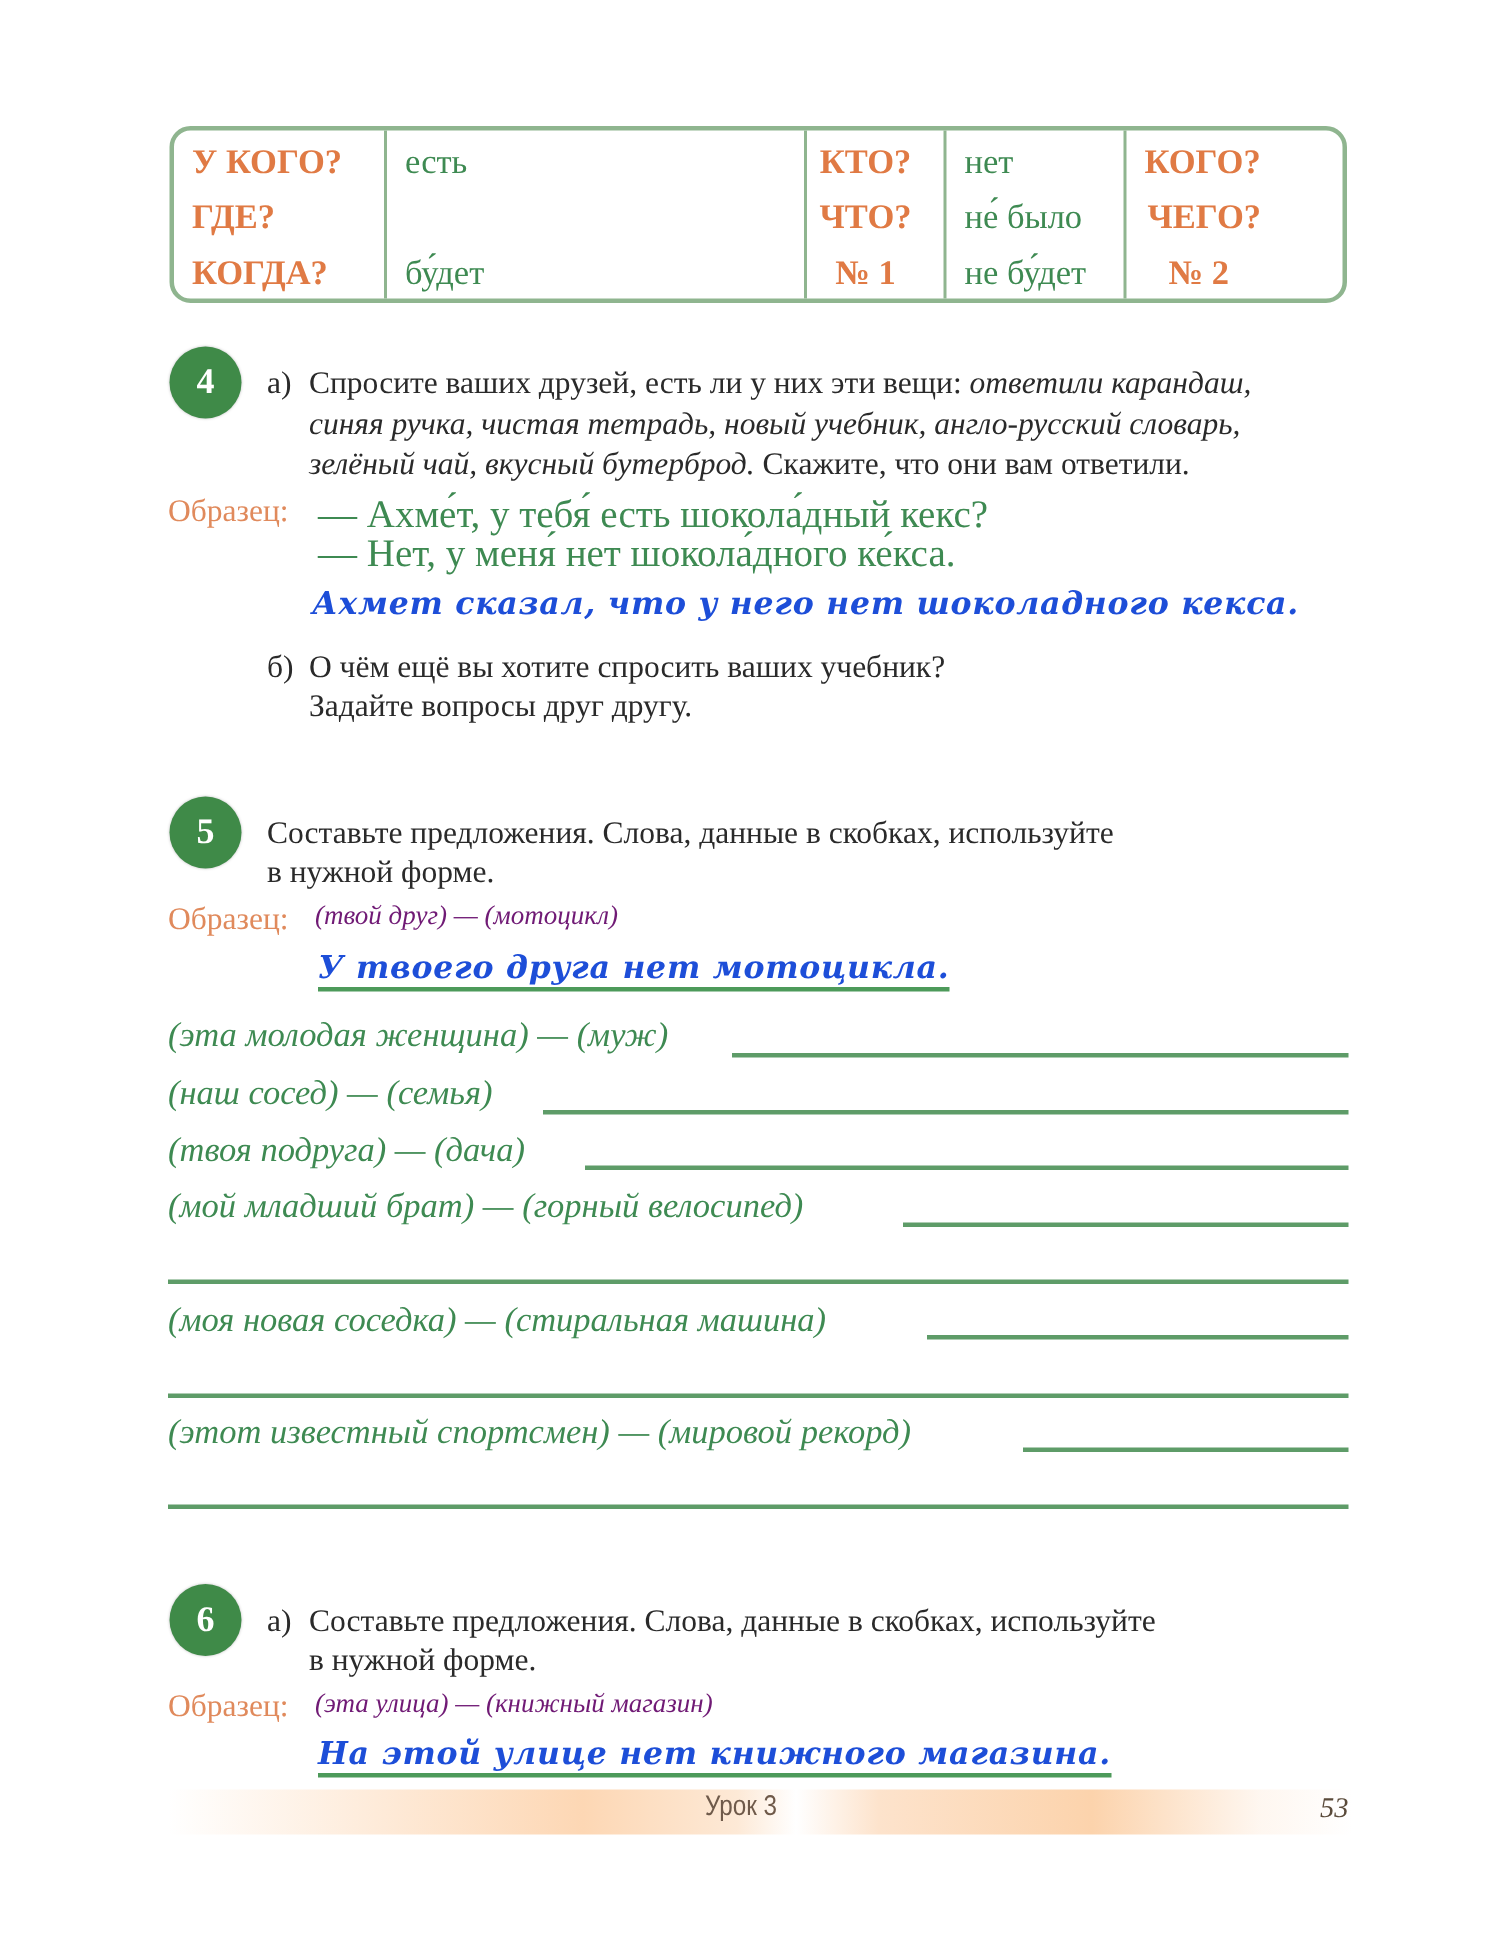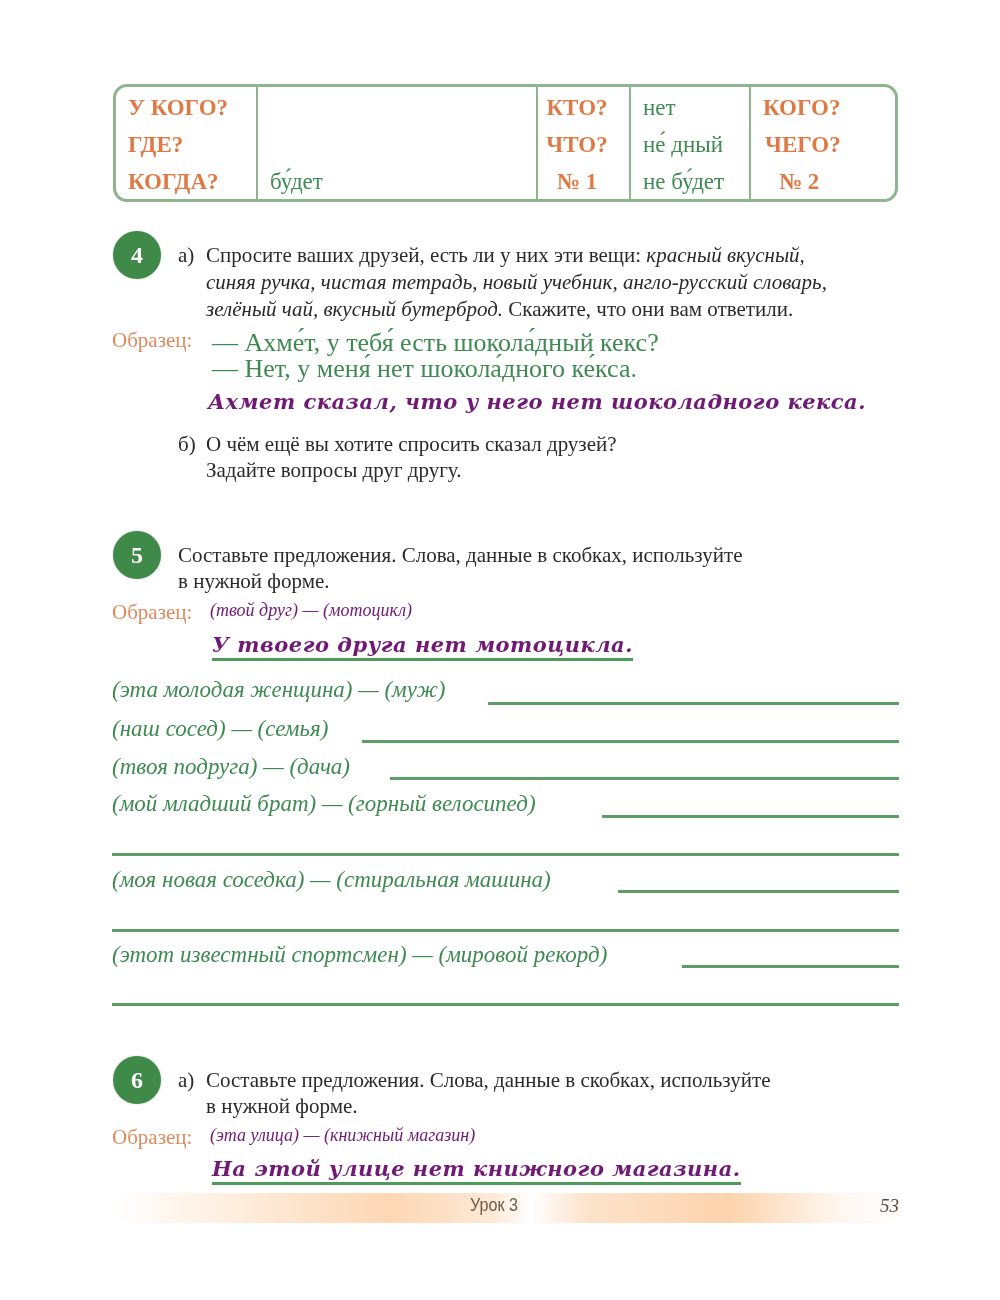--- a/index.html
+++ b/index.html
@@ -21,21 +21,21 @@
   .exnum { position: absolute; width: 48px; height: 48px; border-radius: 50%;
            background: #3f8a48; color: #ffffff; font-weight: bold; font-size: 24px;
            display: flex; align-items: center; justify-content: center;
            box-shadow: 0 0 2px rgba(0,0,0,0.25); }
 
   .instr { font-size: 21px; color: #2a2a2a; }
   .instr i { font-style: italic; }
   .sample-label { color: #e08a5c; font-size: 21px; }
   .sample-text { color: #3e8a52; font-size: 26px; }
   .sample-it { color: #701a75; font-size: 18px; font-style: italic; }
-  .hand { color: #701a75; font-size: 21px; font-style: italic; font-weight: bold;
+  .hand { color: #1d4ed8; font-size: 21px; font-style: italic; font-weight: bold;
           letter-spacing: 0.5px; font-family: "DejaVu Serif", serif; }
   .hand.underlined { border-bottom: 3px solid #4d9a5a; padding-bottom: 1px; }
 
   .prompt { color: #3e8a52; font-size: 23px; font-style: italic; }
   .blank { position: absolute; height: 0; border-top: 3px solid #5e9c68; }
 
   
   .footer-band { position: absolute; left: 112px; top: 1193px; width: 790px; height: 30px;
     background: linear-gradient(90deg, rgba(252,214,178,0) 0%, #fdd7b4 35%, #fde9d6 48%, #ffffff 53%, #fde3cc 60%, #fcd3ac 78%, rgba(253,227,204,0.3) 92%, #ffffff 100%); }
   .footer-lesson { position: absolute; left: 470px; top: 1194px; font-family: "Liberation Sans", sans-serif;
@@ -45,52 +45,53 @@
 </head>
 <body>
 
 <div class="gtable">
   <div class="gcol" style="left:0;width:122px;">
     <div class="gcell q" style="top:8px;left:12px;">У КОГО?</div>
     <div class="gcell q" style="top:45px;left:12px;">ГДЕ?</div>
     <div class="gcell q" style="top:82px;left:12px;">КОГДА?</div>
   </div>
   <div class="gcol sep" style="left:140px;width:282px;">
+    <div class="gcell v" style="top:8px;left:12px;">есть</div>
     <div class="gcell v" style="top:82px;left:12px;">бу́дет</div>
   </div>
   <div class="gcol sep" style="left:420px;width:80px;">
     <div class="gcell q center" style="top:8px;">КТО?</div>
     <div class="gcell q center" style="top:45px;">ЧТО?</div>
     <div class="gcell q center" style="top:82px;">№ 1</div>
   </div>
   <div class="gcol sep" style="left:513px;width:103px;">
     <div class="gcell v" style="top:8px;left:12px;">нет</div>
-    <div class="gcell v" style="top:45px;left:12px;">не́ дный</div>
+    <div class="gcell v" style="top:45px;left:12px;">не́ было</div>
     <div class="gcell v" style="top:82px;left:12px;">не бу́дет</div>
   </div>
   <div class="gcol sep" style="left:633px;width:132px;">
     <div class="gcell q" style="top:8px;left:12px;">КОГО?</div>
     <div class="gcell q" style="top:45px;left:14px;">ЧЕГО?</div>
     <div class="gcell q" style="top:82px;left:28px;">№ 2</div>
   </div>
 </div>
 
 <div class="exnum" style="left:113px;top:231px;">4</div>
 <div class="abs instr" style="left:178px;top:243px;">а)</div>
-<div class="abs instr" style="left:206px;top:243px;"><span>Спросите ваших друзей, есть ли у них эти вещи: </span><i>красный вкусный,</i></div>
+<div class="abs instr" style="left:206px;top:243px;"><span>Спросите ваших друзей, есть ли у них эти вещи: </span><i>ответили карандаш,</i></div>
 <div class="abs instr" style="left:206px;top:270px;"><i>синяя ручка, чистая тетрадь, новый учебник, англо-русский словарь,</i></div>
 <div class="abs instr" style="left:206px;top:297px;"><i>зелёный чай, вкусный бутерброд.</i><span> Скажите, что они вам ответили.</span></div>
 
 <div class="abs sample-label" style="left:112px;top:328px;">Образец:</div>
 <div class="abs sample-text" style="left:212px;top:328px;">— Ахме́т, у тебя́ есть шокола́дный кекс?</div>
 <div class="abs sample-text" style="left:212px;top:354px;">— Нет, у меня́ нет шокола́дного ке́кса.</div>
 <div class="abs hand" style="left:208px;top:389px;">Ахмет сказал, что у него нет шоколадного кекса.</div>
 
 <div class="abs instr" style="left:178px;top:432px;">б)</div>
-<div class="abs instr" style="left:206px;top:432px;">О чём ещё вы хотите спросить сказал друзей?</div>
+<div class="abs instr" style="left:206px;top:432px;">О чём ещё вы хотите спросить ваших учебник?</div>
 <div class="abs instr" style="left:206px;top:458px;">Задайте вопросы друг другу.</div>
 
 <div class="exnum" style="left:113px;top:531px;">5</div>
 <div class="abs instr" style="left:178px;top:543px;">Составьте предложения. Слова, данные в скобках, используйте</div>
 <div class="abs instr" style="left:178px;top:569px;">в нужной форме.</div>
 <div class="abs sample-label" style="left:112px;top:600px;">Образец:</div>
 <div class="abs sample-it" style="left:210px;top:600px;">(твой друг) — (мотоцикл)</div>
 <div class="abs hand underlined" style="left:212px;top:632px;">У твоего друга нет мотоцикла.</div>
 
 <div class="abs prompt" style="left:112px;top:677px;">(эта молодая женщина) — (муж)</div>

